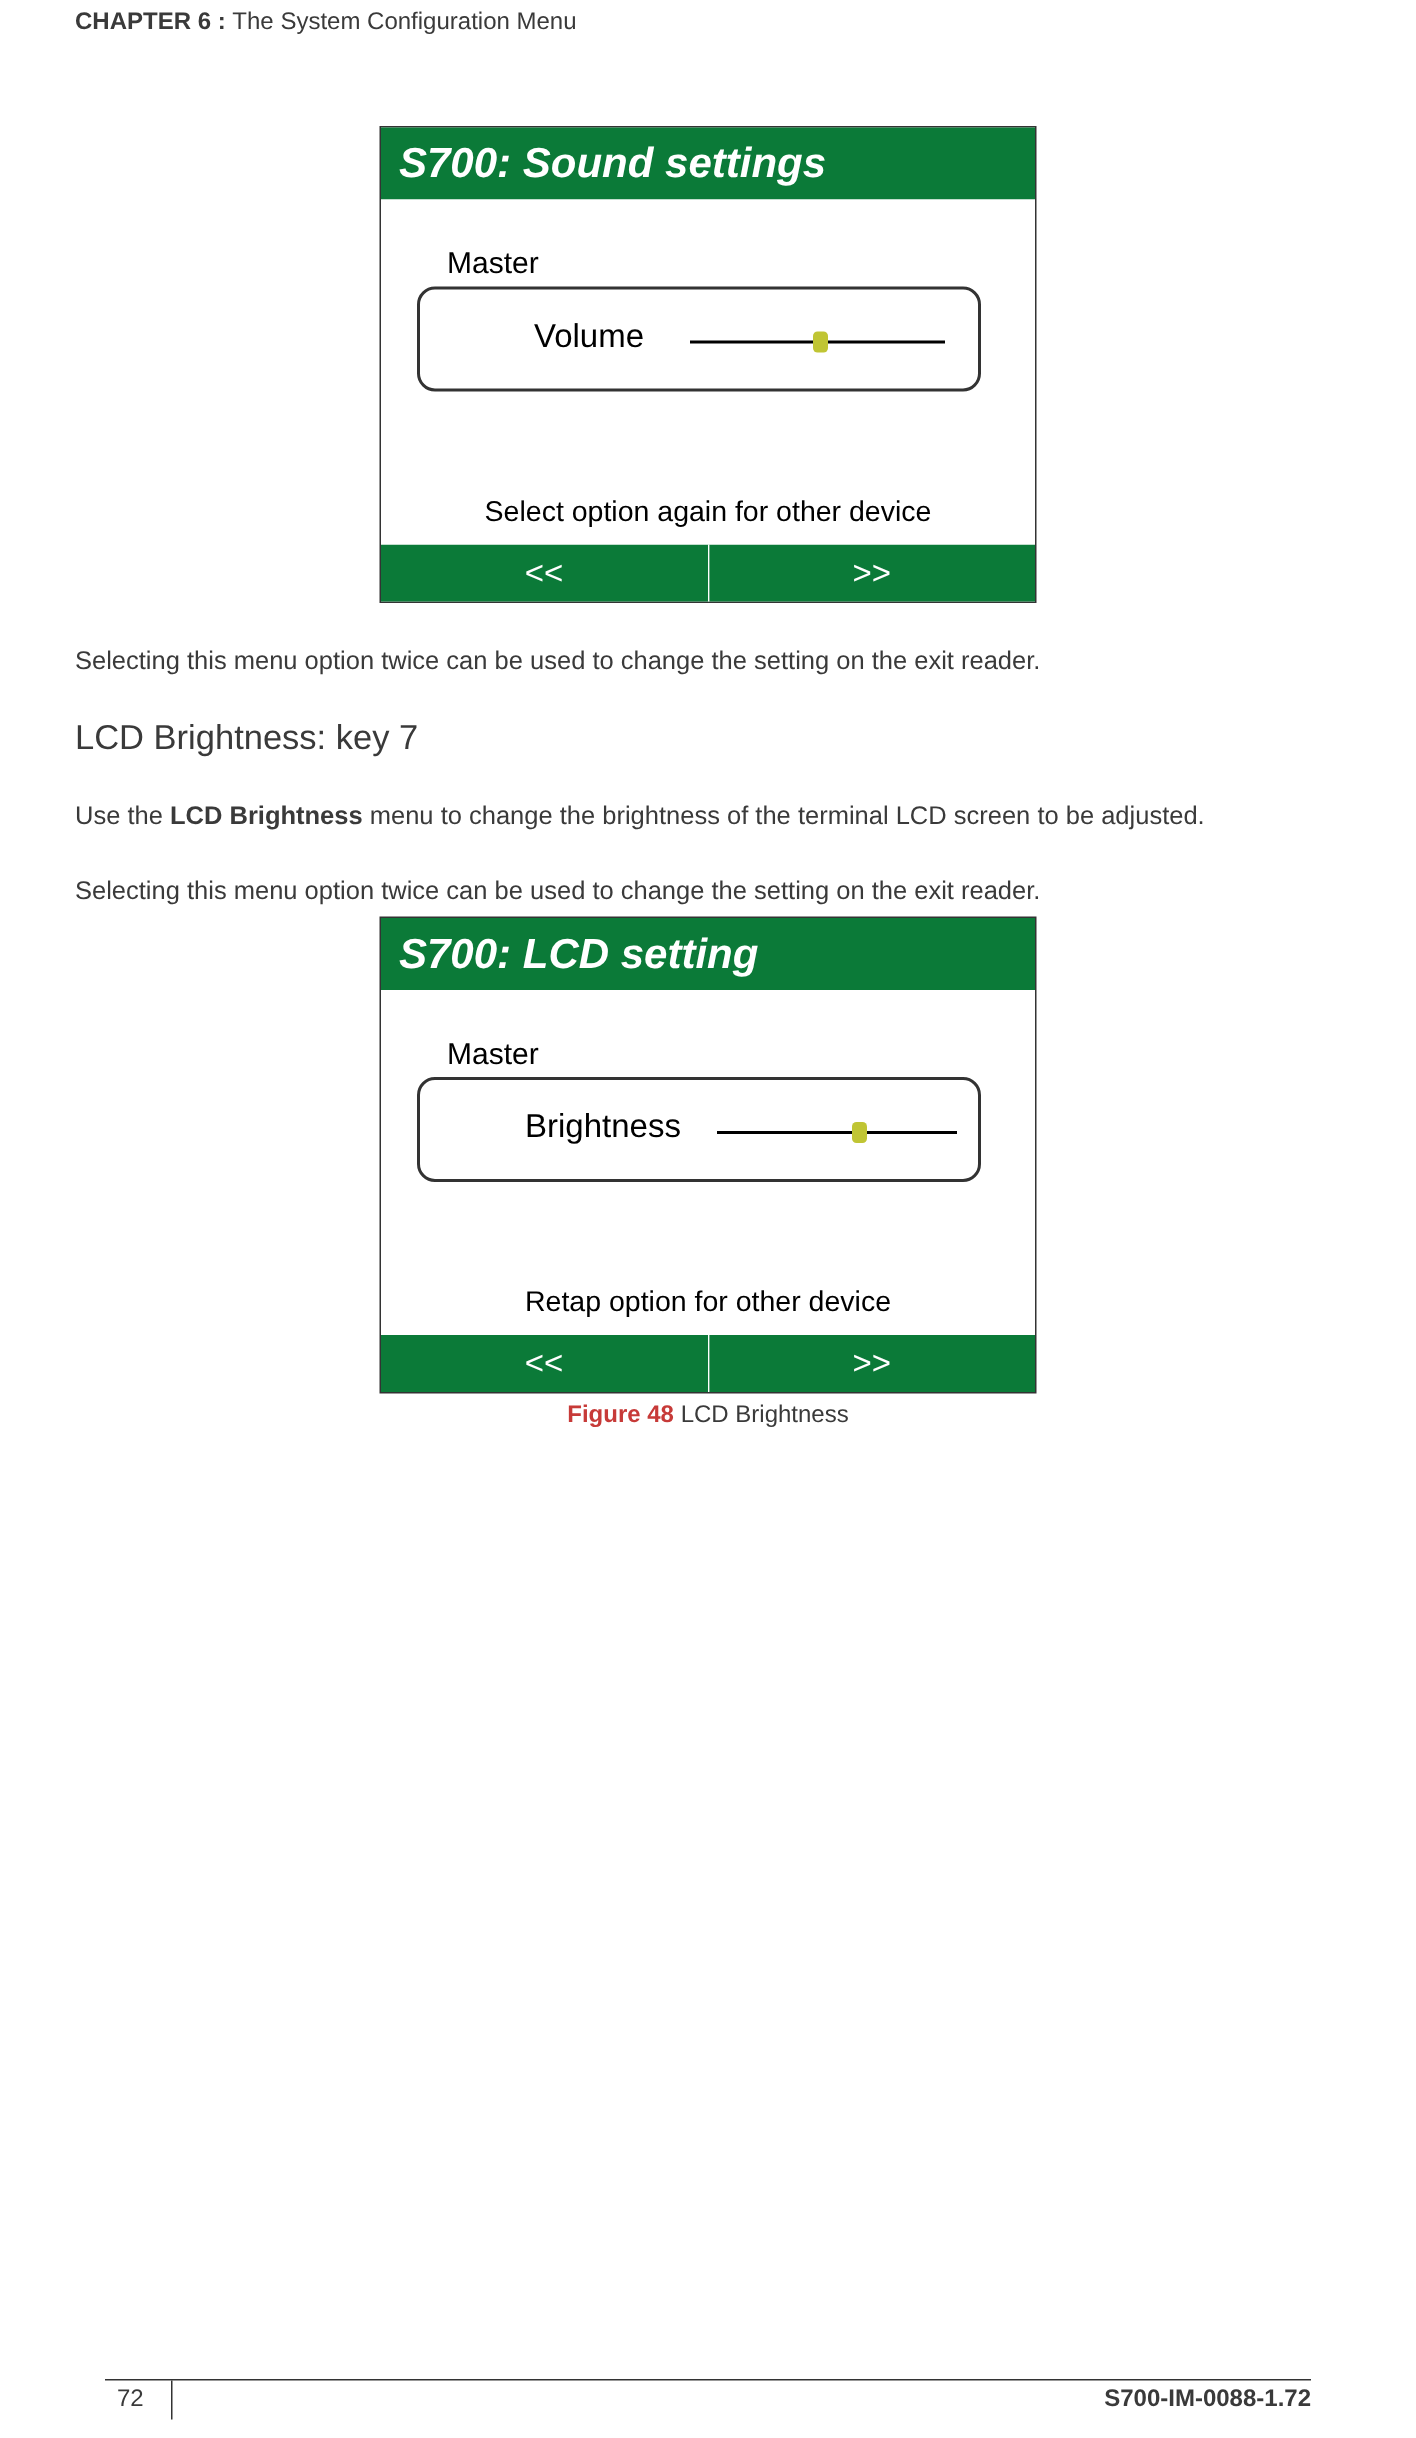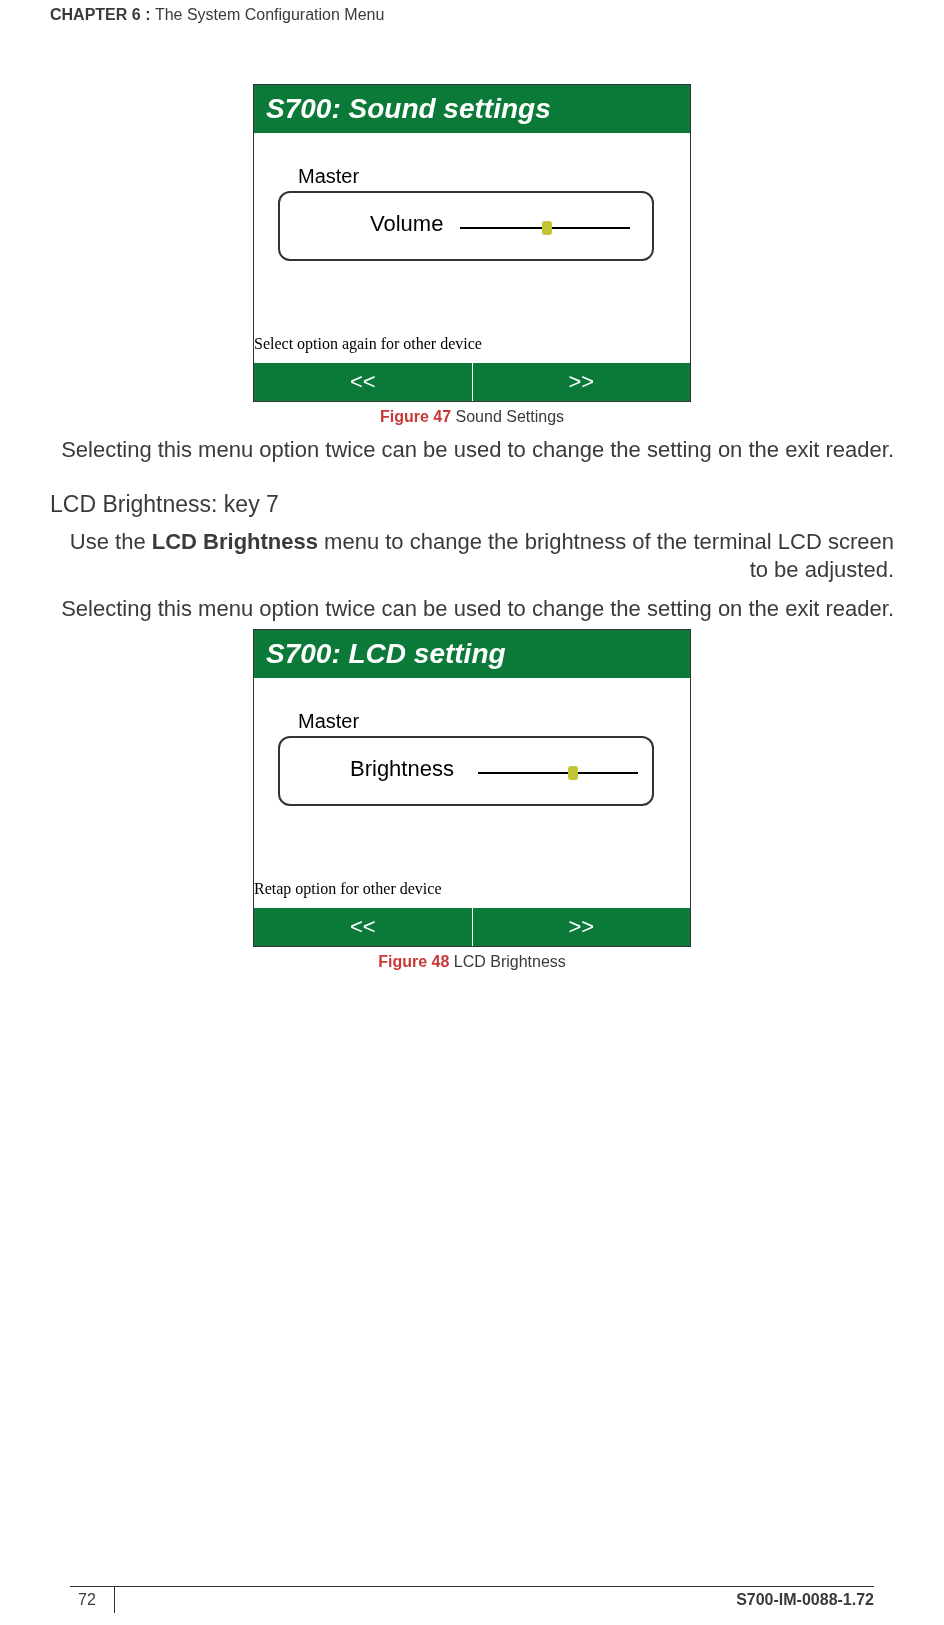--- a/index.html
+++ b/index.html
@@ -5,30 +5,30 @@
   * { box-sizing: border-box; margin: 0; padding: 0; }
   html, body { width: 944px; height: 1625px; font-family: Arial, Helvetica, sans-serif; color: #3a3a3a; background: #fff; }
   .page { position: relative; width: 944px; height: 1625px; padding: 0 50px; }
   .header { font-size: 16px; padding-top: 6px; }
   .header .bold { font-weight: bold; }
   .device-card { width: 438px; margin: 60px auto 0 auto; border: 1px solid #333; }
   .title-bar { background: #0b7a38; color: #fff; font-style: italic; font-weight: 600; font-size: 28px; padding: 8px 12px; }
   .device-body { background: #fff; height: 230px; position: relative; }
   .label-master { position: absolute; left: 44px; top: 32px; font-family: Liberation Sans, sans-serif; font-size: 20px; color: #000; }
   .slider-box { position: absolute; left: 24px; top: 58px; width: 376px; height: 70px; border: 2px solid #333; border-radius: 12px; }
-  .slider-name { position: absolute; left: 90px; top: 18px; font-size: 22px; font-family: 'Segoe UI', Arial, sans-serif; color: #000; }
+  .slider-name { position: absolute; left: 76px; top: 18px; font-size: 22px; font-family: 'Segoe UI', Arial, sans-serif; color: #000; }
   .slider-track { position: absolute; left: 180px; top: 34px; width: 170px; height: 2px; background: #000; }
   .slider-thumb { position: absolute; top: -6px; width: 10px; height: 14px; background: #c0c534; border-radius: 3px; }
-  .bottom-hint { position: absolute; left: 0; right: 0; bottom: 10px; text-align: left; font-size: 16px; font-family: Liberation Serif, serif; color: #000; }
+  .bottom-hint { position: absolute; left: 0; right: 0; bottom: 10px; text-align: center; font-size: 19px; font-family: Liberation Sans, sans-serif; color: #000; }
   .nav-row { display: flex; }
   .nav-btn { flex: 1; background: #0b7a38; color: #fff; text-align: center; font-size: 22px; font-family: 'Segoe UI', Arial, sans-serif; padding: 6px 0; border-right: 1px solid #fff; }
   .nav-btn:last-child { border-right: none; }
   .caption { text-align: center; font-size: 16px; margin-top: 6px; }
   .caption .strong { font-weight: bold; color: #c73a38; }
-  .body-text { font-size: 22px; margin-top: 10px; line-height: 1.3; text-align: right; }
+  .body-text { font-size: 17px; margin-top: 28px; line-height: 1.3; }
   .section-heading { font-size: 23px; margin-top: 26px; }
   .bold { font-weight: bold; }
   .footer { position: absolute; left: 0; right: 0; bottom: 12px; padding: 0 70px; }
   .footer-line { border-top: 1px solid #333; display: flex; }
   .footer-page { border-right: 1px solid #333; padding: 4px 18px 4px 8px; font-size: 16px; }
   .footer-doc { margin-left: auto; padding: 4px 0; font-size: 16px; font-weight: bold; }
 </style>
 </head>
 <body>
 
@@ -47,23 +47,20 @@
         <div class="slider-track">
           <div class="slider-thumb" style="left:82px"></div>
         </div>
       </div>
       <div class="bottom-hint">Select option again for other device</div>
     </div>
     <div class="nav-row">
       <div class="nav-btn">&lt;&lt;</div>
       <div class="nav-btn">&gt;&gt;</div>
     </div>
-  </div>
-  <div class="caption">
-    <span class="strong">Figure 47</span><span> Sound Settings</span>
   </div>
 
   <div class="body-text">Selecting this menu option twice can be used to change the setting on the exit reader.</div>
 
   <div class="section-heading">LCD Brightness: key 7</div>
 
   <div class="body-text">
     <span>Use the </span><span class="bold">LCD Brightness</span><span> menu to change the brightness of the terminal LCD screen to be adjusted.</span>
   </div>
 

